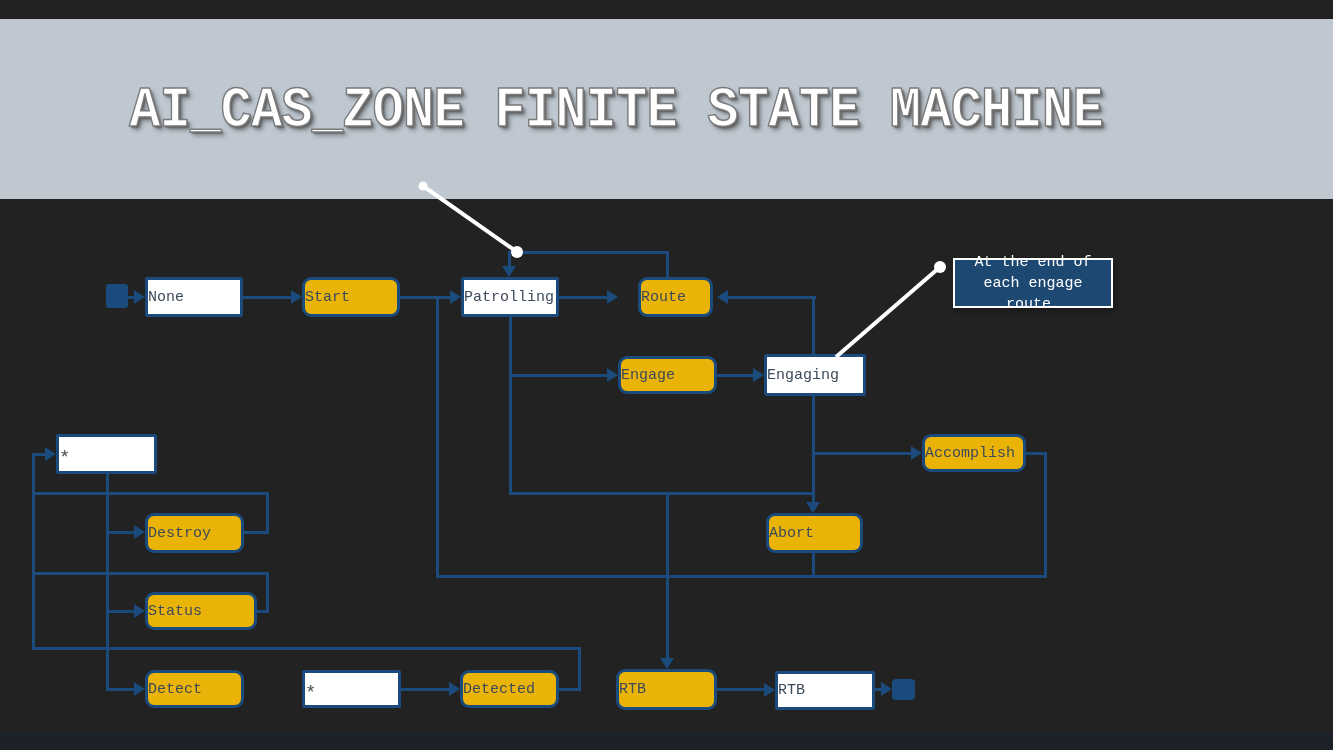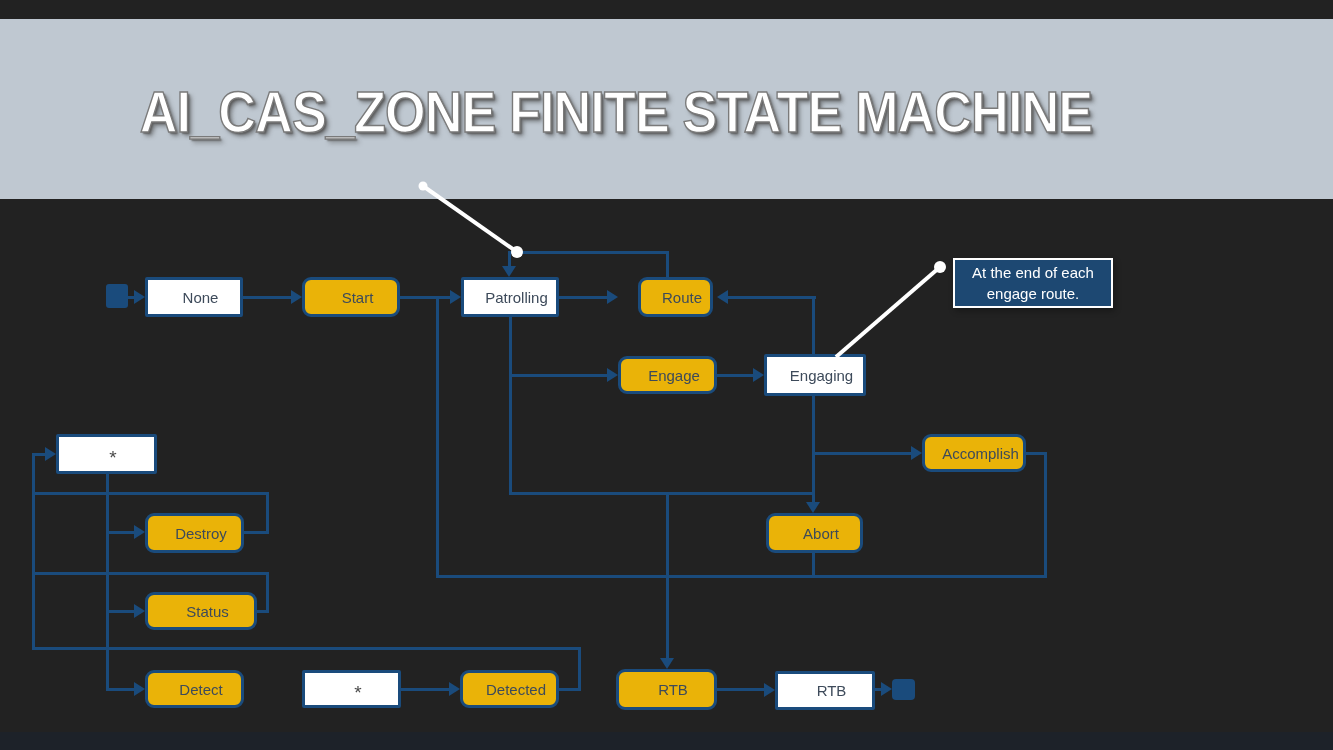--- a/index.html
+++ b/index.html
@@ -1,17 +1,17 @@
 <!DOCTYPE html>
 <html><head>
 <meta charset="utf-8">
 <style>
   html,body{margin:0;padding:0;background:#222;}
   #canvas{position:relative;width:1333px;height:750px;overflow:hidden;
-    font-family:Liberation Sans, sans-serif;}
+    font-family:Liberation Mono, monospace;}
   
   #sky{position:absolute;inset:0;z-index:0;background:
     radial-gradient(ellipse 300px 170px at 38% 33%, rgba(255,255,255,.95), rgba(255,255,255,0) 70%),
     radial-gradient(ellipse 420px 230px at 52% 45%, rgba(250,252,255,.9), rgba(255,255,255,0) 68%),
     radial-gradient(ellipse 260px 150px at 16% 43%, rgba(248,250,252,.92), rgba(255,255,255,0) 70%),
     radial-gradient(ellipse 230px 130px at 7% 30%, rgba(255,255,255,.85), rgba(255,255,255,0) 70%),
     radial-gradient(ellipse 300px 150px at 27% 56%, rgba(235,240,246,.75), rgba(255,255,255,0) 70%),
     radial-gradient(ellipse 430px 220px at 76% 76%, rgba(240,245,250,.88), rgba(255,255,255,0) 68%),
     radial-gradient(ellipse 300px 170px at 92% 60%, rgba(250,252,255,.8), rgba(255,255,255,0) 70%),
     radial-gradient(ellipse 500px 240px at 55% 88%, rgba(220,228,236,.4), rgba(255,255,255,0) 75%),
@@ -28,21 +28,21 @@
     transform:scaleX(.9);transform-origin:50% 50%;
     -webkit-text-stroke:1.5px #7a7a7a;
     text-shadow:2px 2px 2px rgba(90,90,90,.9),4px 4px 5px rgba(70,70,70,.55);}
   
   .ln{position:absolute;background:#1a4b7c;z-index:20;}
   .ar{position:absolute;width:0;height:0;z-index:21;}
   .ar.r{border-top:7px solid transparent;border-bottom:7px solid transparent;border-left:11px solid #1a4b7c;}
   .ar.l{border-top:7px solid transparent;border-bottom:7px solid transparent;border-right:11px solid #1a4b7c;}
   .ar.d{border-left:7px solid transparent;border-right:7px solid transparent;border-top:11px solid #1a4b7c;}
   .node{position:absolute;box-sizing:border-box;border:3px solid #1a4b7c;display:flex;
-    align-items:center;justify-content:center;font-size:15px;color:#3d4a5a;z-index:30;padding-left:13px;}
+    align-items:center;justify-content:flex-start;font-size:15px;color:#3d4a5a;z-index:30;}
   .ev{background:#eab308;border-radius:9px;}
   .st{background:#ffffff;border-radius:2px;}
   .star span{display:inline-block;transform:translateY(4px);font-size:19px;color:#4a4a4a;}
   .marker{position:absolute;background:#1a4b7c;z-index:31;}
   .callout{position:absolute;box-sizing:border-box;background:#1d4872;border:2px solid #ffffff;
     color:#fff;display:flex;align-items:center;justify-content:center;text-align:center;
     font-size:15px;line-height:1.4;z-index:50;padding:3px 6px;
     box-shadow:2px 3px 6px rgba(0,0,0,.3);}
   #wires{position:absolute;left:0;top:0;z-index:40;pointer-events:none;}
 </style>

